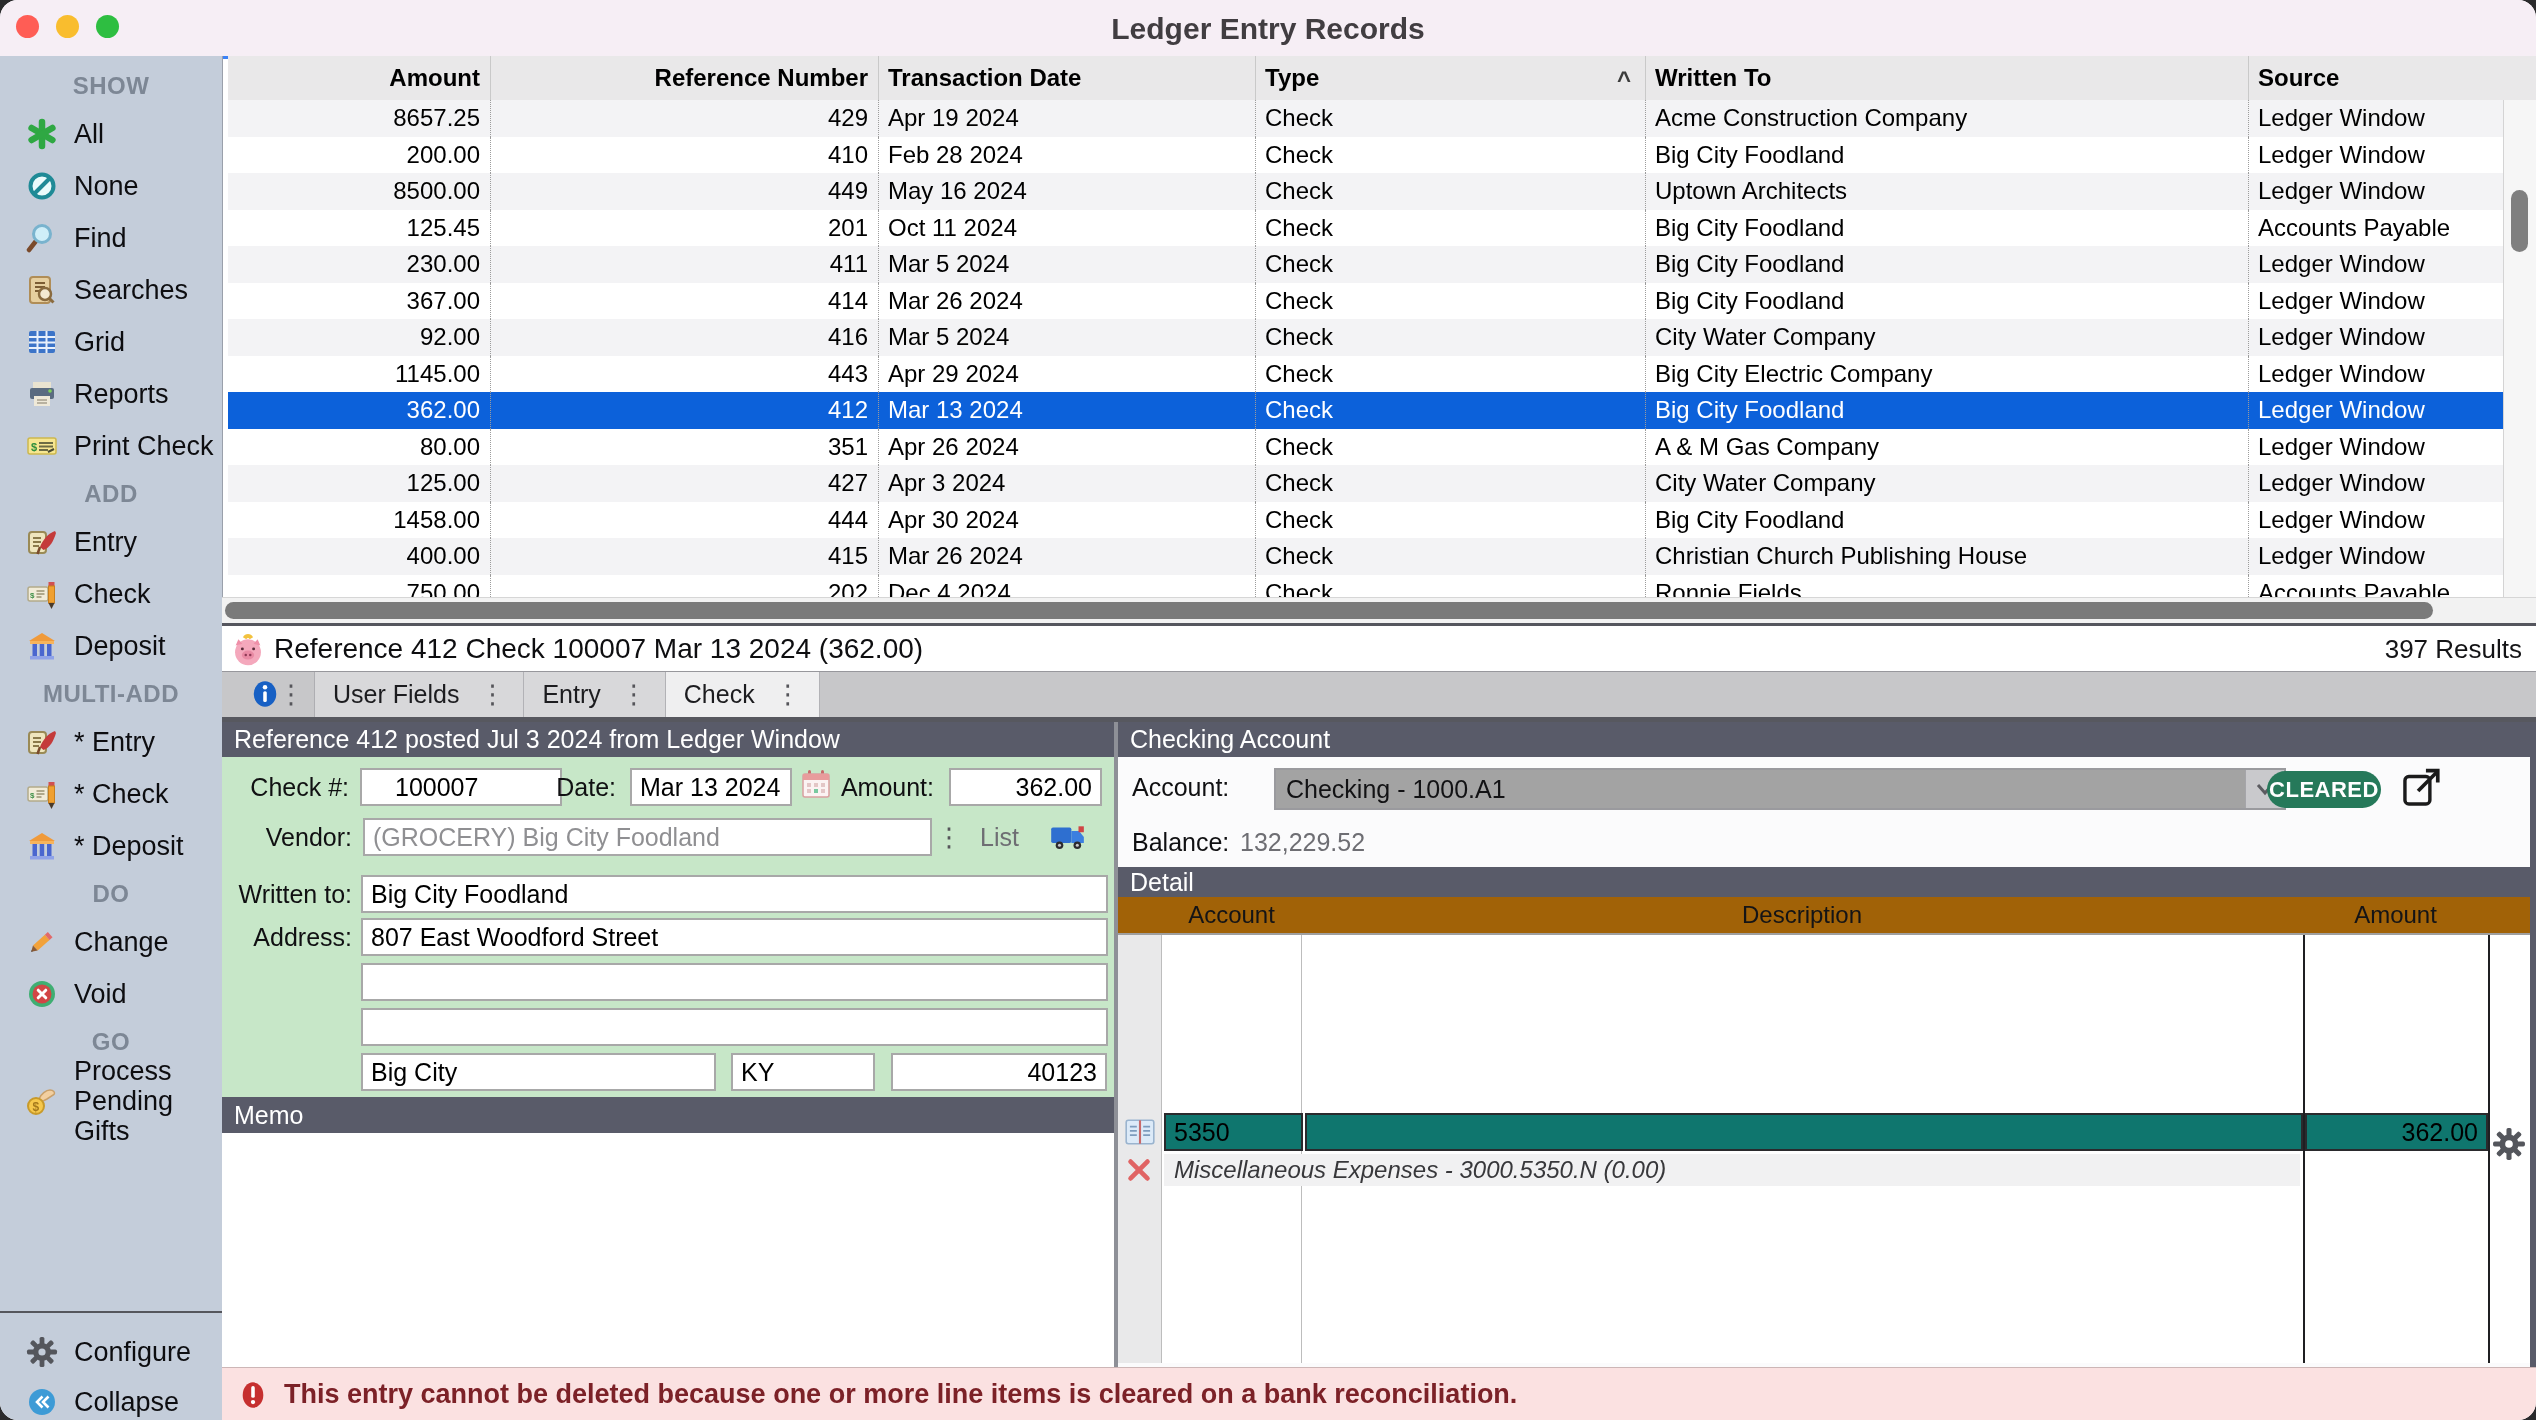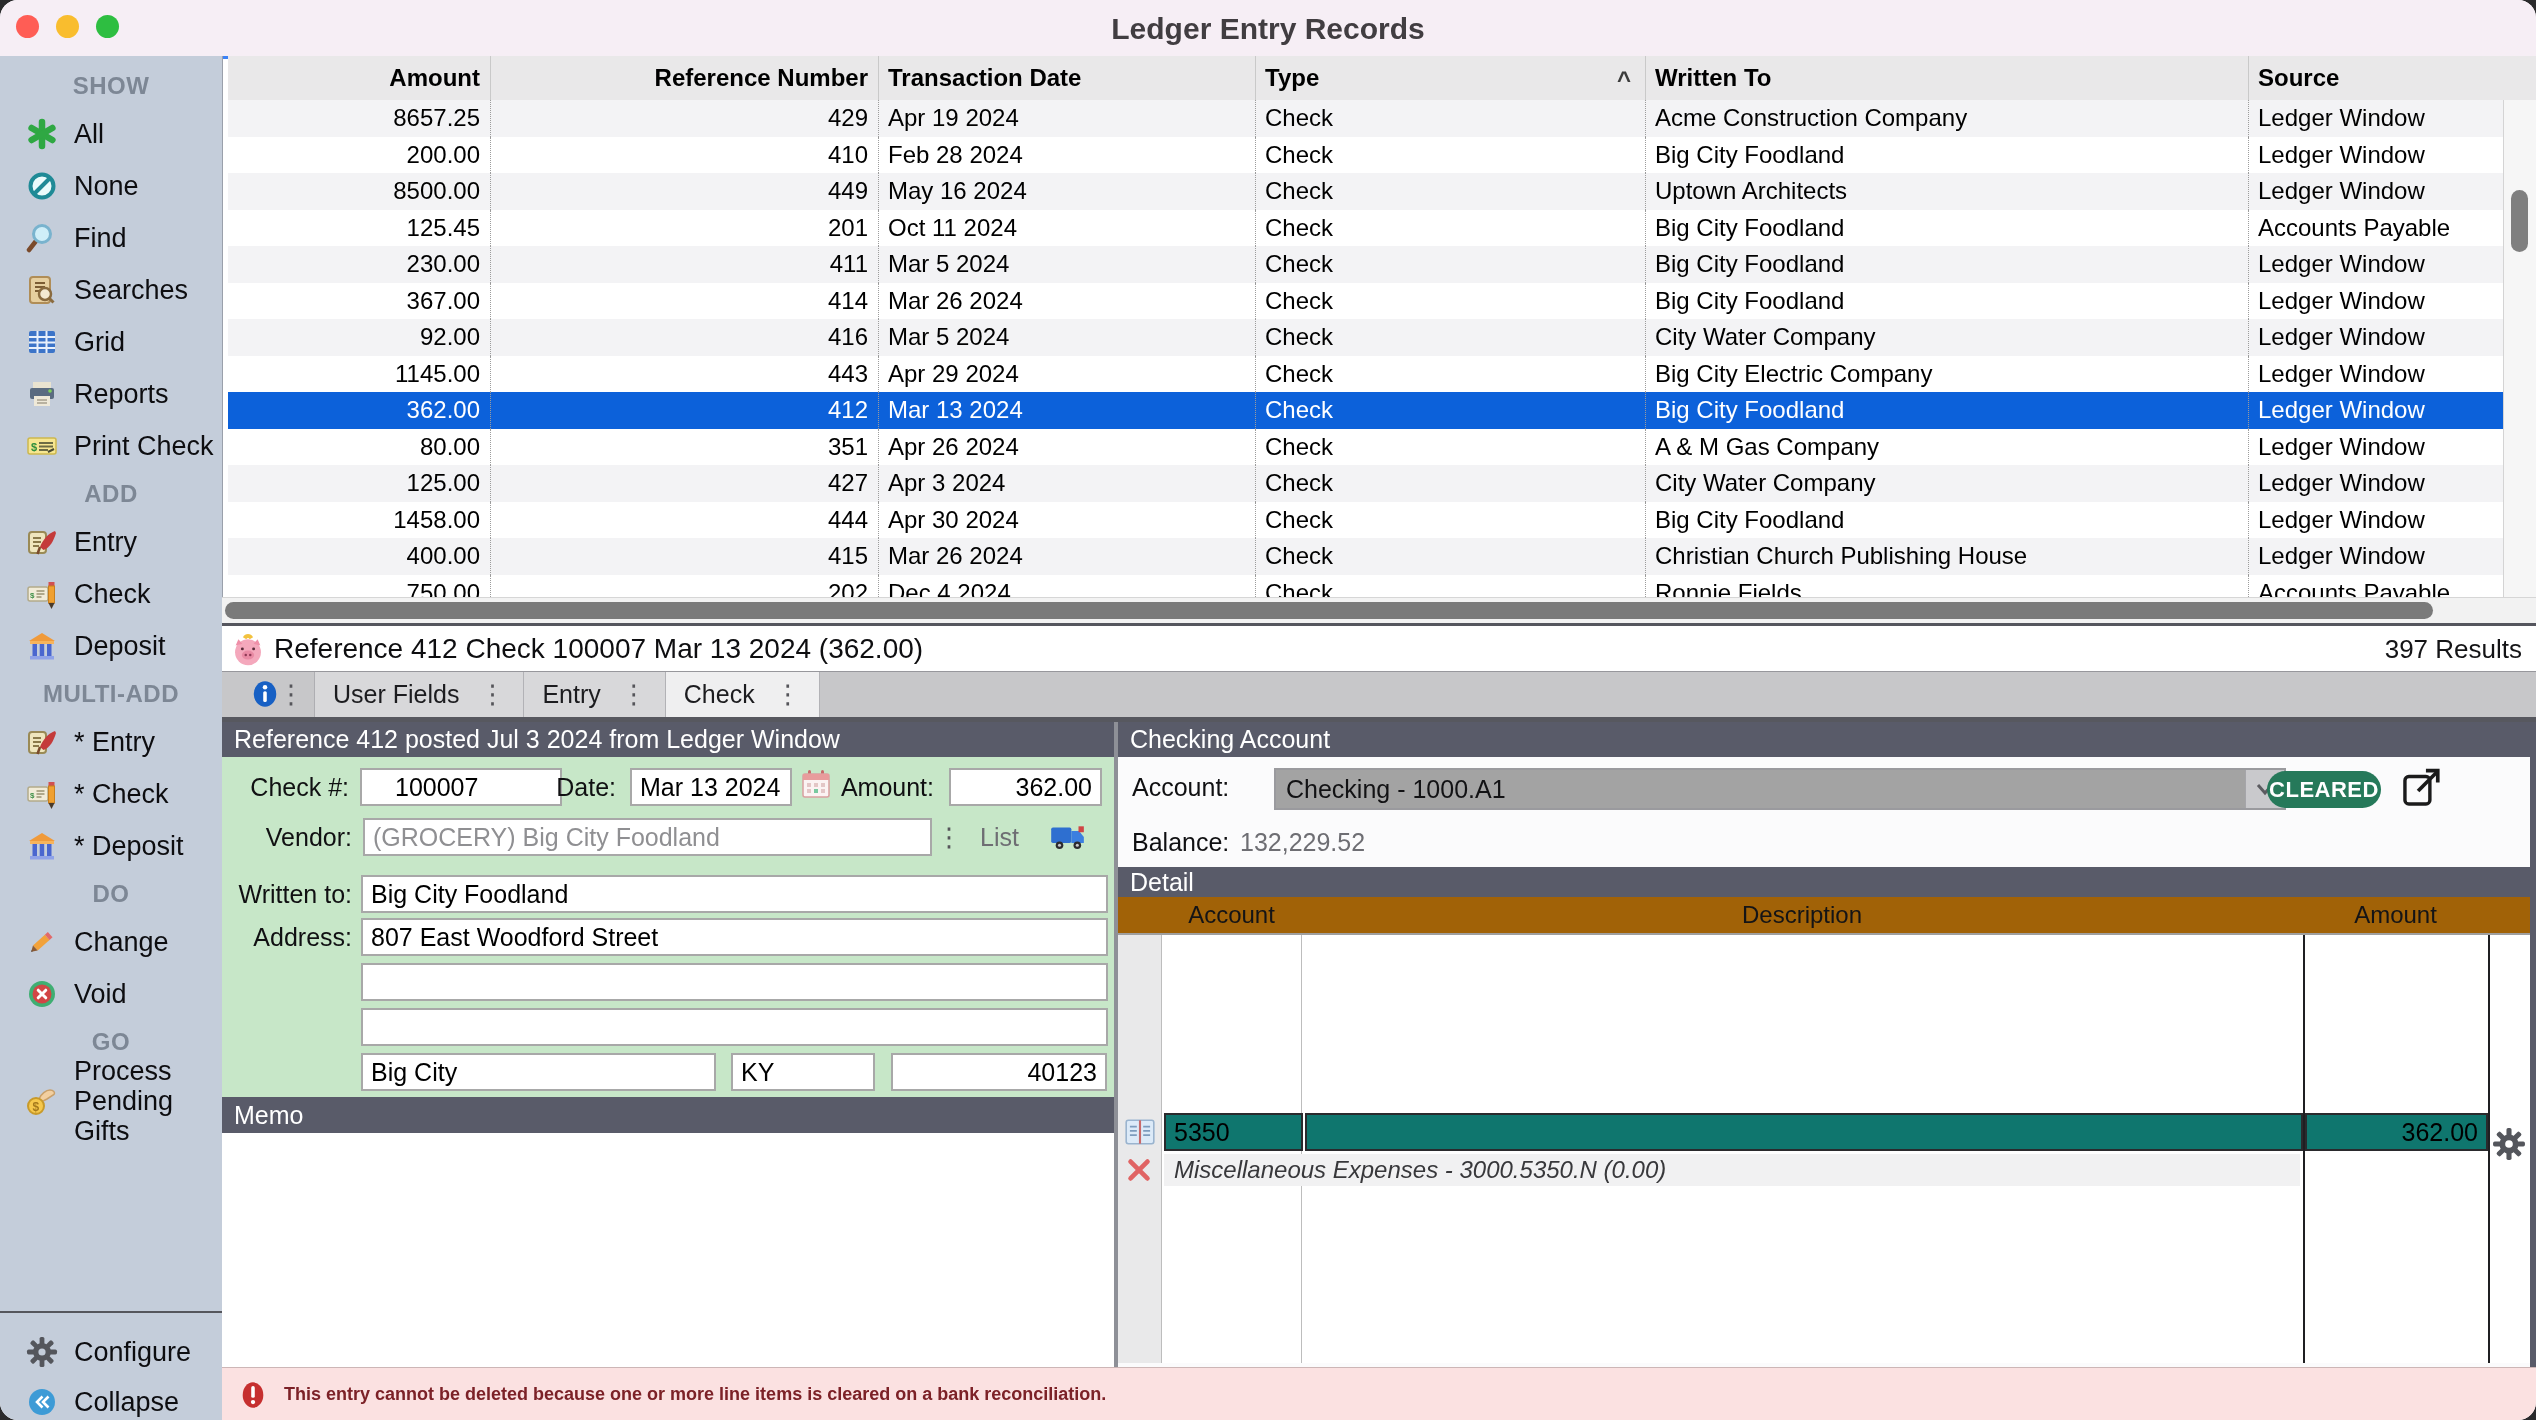--- a/index.html
+++ b/index.html
@@ -117,21 +117,21 @@
   .dinp{position:absolute;height:34px;background:#0f766e;border:2px solid #2a2a2d;font-size:25px;
         line-height:34px;padding:0 8px;box-sizing:content-box;}
   .note-row{position:absolute;left:46px;top:257px;width:1136px;height:32px;background:#f1f1f2;}
   .note-text{position:absolute;left:10px;top:0;line-height:32px;font-size:24px;font-style:italic;color:#38383b;}
   .right-edge{position:absolute;right:0;top:0;width:6px;height:645px;background:#595b69;}
 
   
   .errorbar{position:absolute;left:222px;top:1367px;width:2314px;height:53px;background:#fbe1e1;
             border-top:1px solid #cdb6b6;box-sizing:border-box;}
   .err-ic{position:absolute;left:16px;top:11px;width:30px;height:32px;}
-  .err-msg{position:absolute;left:62px;top:0;line-height:52px;font-size:18px;font-weight:bold;color:#7c2127;}
+  .err-msg{position:absolute;left:62px;top:0;line-height:52px;font-size:27px;font-weight:bold;color:#7c2127;}
 </style>
 </head>
 <body>
 
 <div class="window">
 
   <div class="titlebar">
     <div class="tl" style="left:16px;background:#ff5d55;"></div>
     <div class="tl" style="left:56px;background:#f9bd2e;"></div>
     <div class="tl" style="left:96px;background:#2ebe41;"></div>

